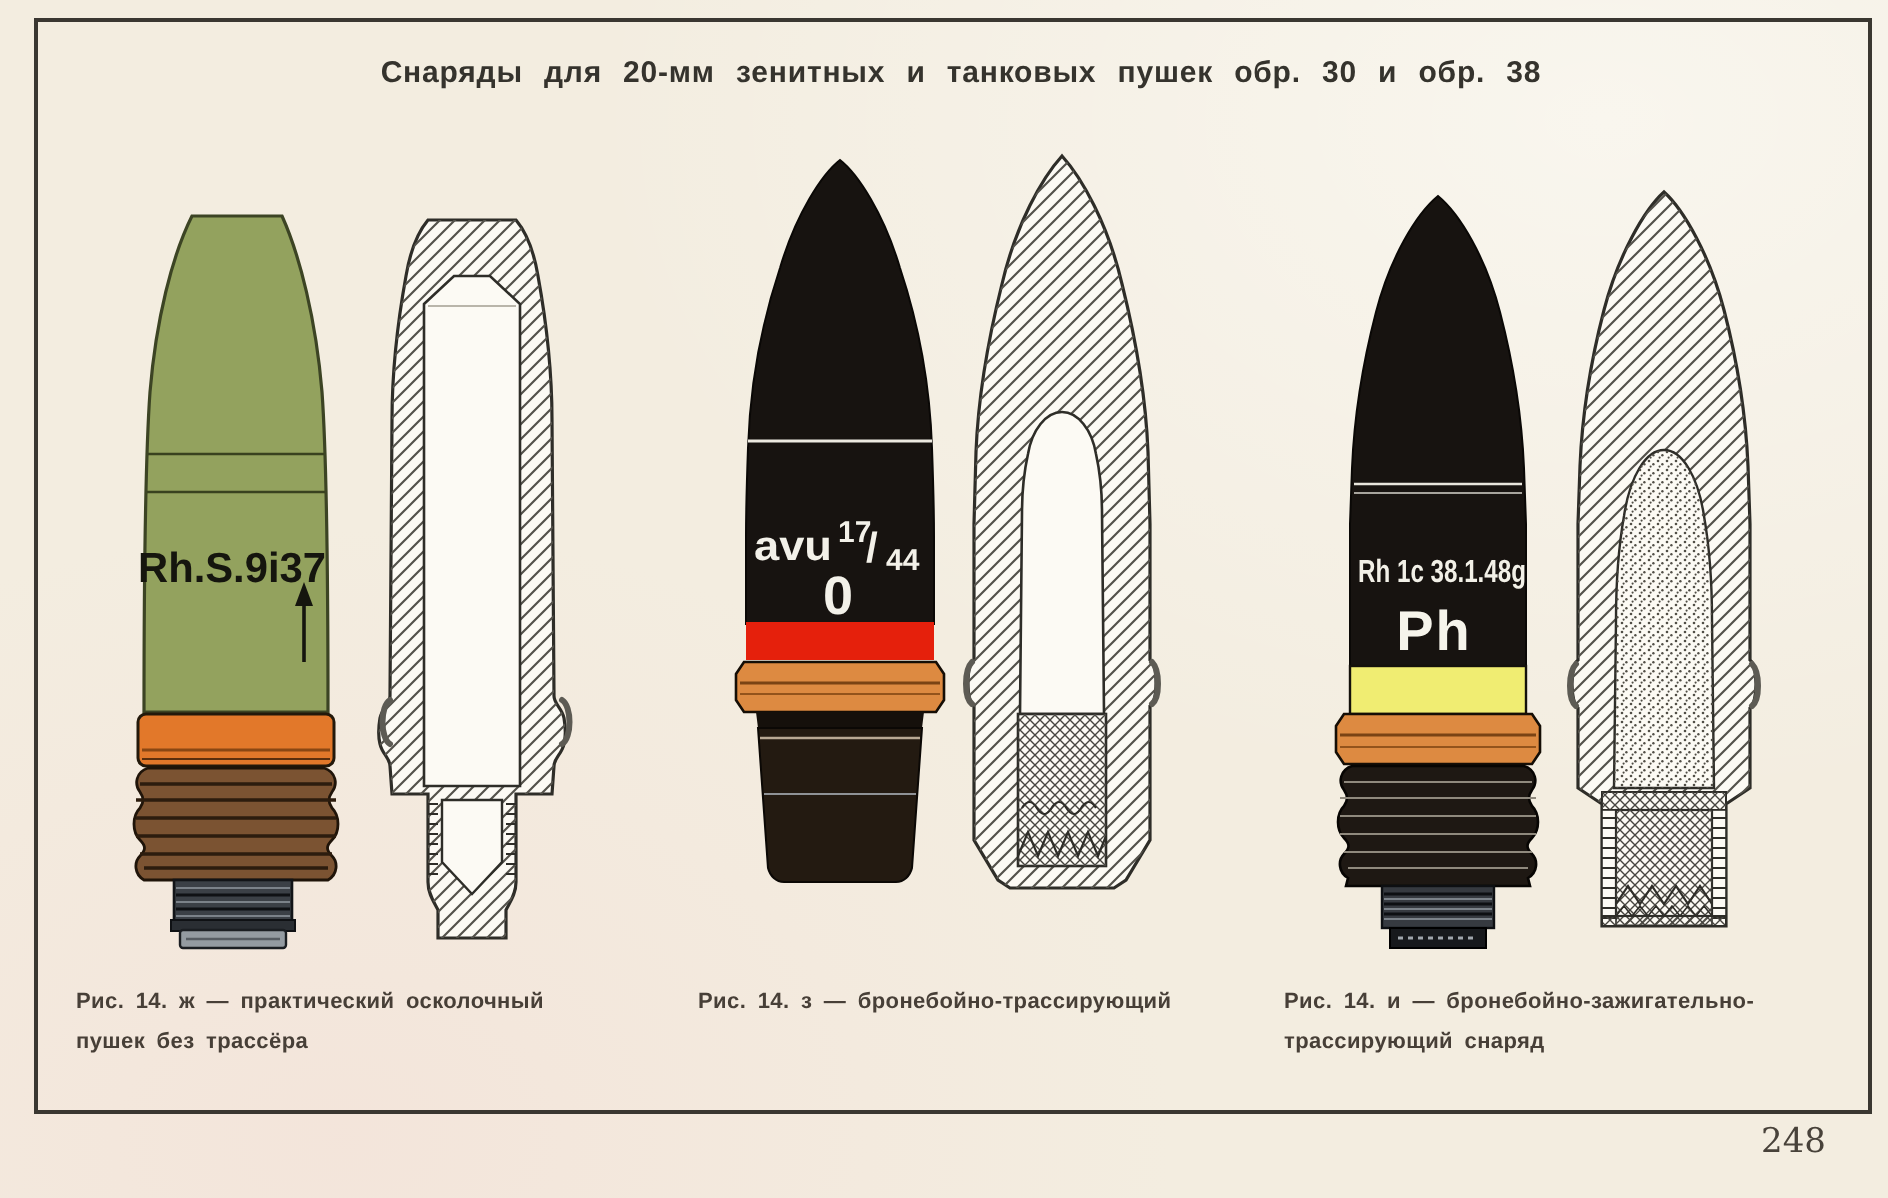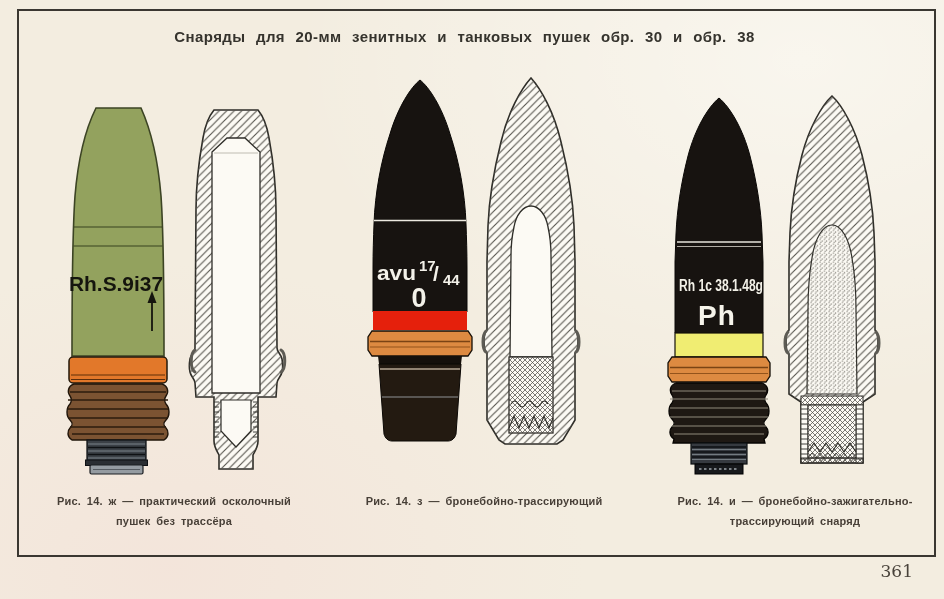--- a/index.html
+++ b/index.html
@@ -13,26 +13,26 @@
     background:
       radial-gradient(ellipse at 18% 95%, rgba(243,222,214,.55) 0%, rgba(243,222,214,0) 38%),
       radial-gradient(ellipse at 85% 10%, rgba(255,255,252,.5) 0%, rgba(255,255,252,0) 45%),
       #f3ede0;
   }
   .frame{
     position:absolute;left:17px;top:9px;width:919px;height:548px;
     border:2px solid #3a3731;box-sizing:border-box;
   }
   .title{
-    position:absolute;left:5px;top:28px;width:919px;
+    position:absolute;left:21px;top:28px;width:919px;
     text-align:center;font-weight:bold;font-size:15px;
     letter-spacing:.4px;word-spacing:6px;color:#35332d;
   }
   .caption{
-    position:absolute;top:492px;text-align:center;
+    position:absolute;top:492px;text-align:left;
     font-weight:bold;font-size:11px;line-height:1.8;
     color:#473f37;letter-spacing:.2px;word-spacing:2.5px;
   }
   #cap1{left:38px;width:272px;}
   #cap2{left:349px;width:270px;}
   #cap3{left:642px;width:306px;}
   .pagenum{
     position:absolute;right:31px;top:561px;
     font-family:"DejaVu Serif",serif;font-size:17px;color:#48423a;
   }
@@ -166,14 +166,14 @@
     <div>пушек без трассёра</div>
   </div>
   <div class="caption" id="cap2">
     <div>Рис. 14. з — бронебойно-трассирующий</div>
   </div>
   <div class="caption" id="cap3">
     <div>Рис. 14. и — бронебойно-зажигательно-</div>
     <div>трассирующий снаряд</div>
   </div>
 
-  <div class="pagenum">361</div>
+  <div class="pagenum">248</div>
 </div>
 
 </body></html>

